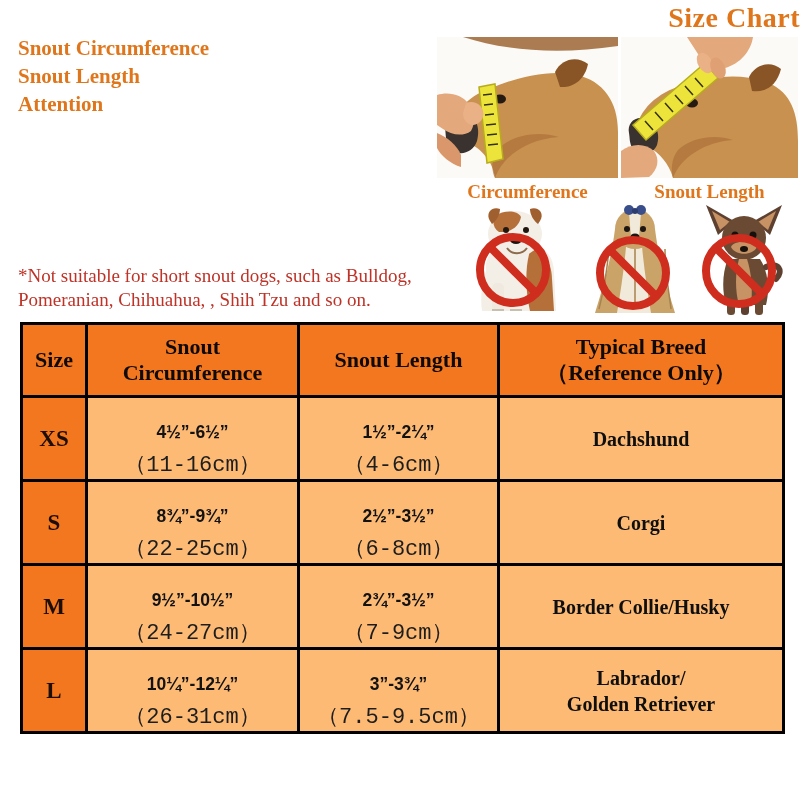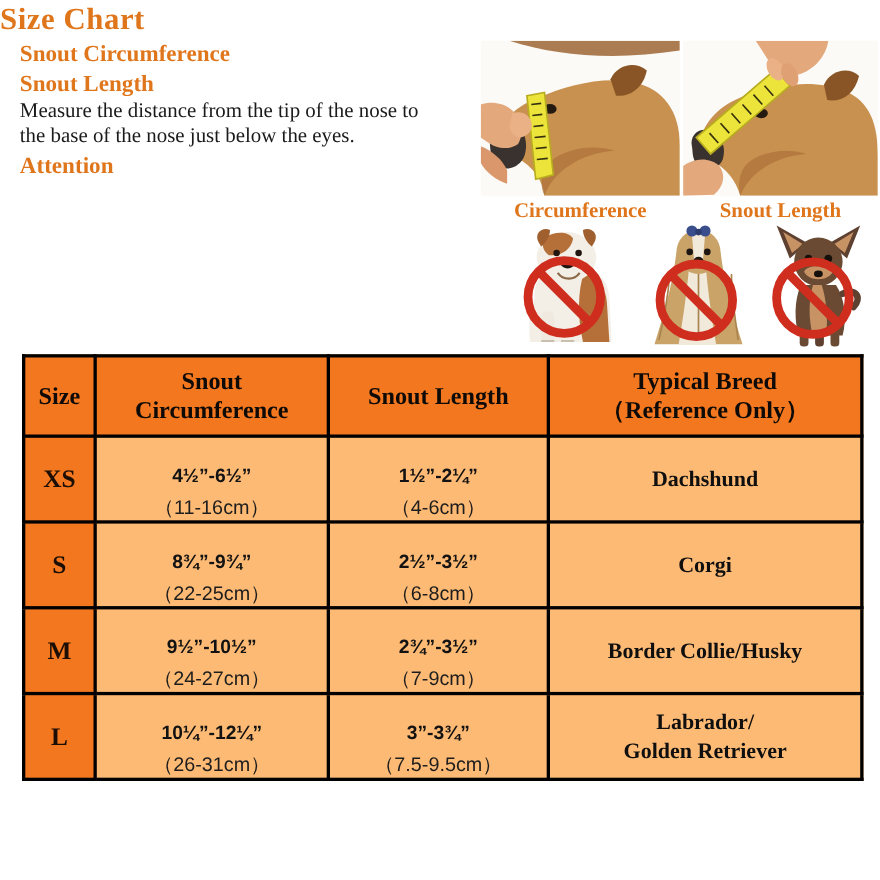--- a/index.html
+++ b/index.html
@@ -2,21 +2,21 @@
 <html><head>
 <meta charset="utf-8">
 <style>
   * { margin:0; padding:0; box-sizing:border-box; }
   html,body { background:#ffffff; }
   #canvas {
     position:relative; width:800px; height:800px; background:#ffffff;
     overflow:hidden; font-family:"Liberation Serif", serif; color:#141414;
   }
   .title {
-    position:absolute; top:2px; left:0; width:800px; text-align:left;
+    position:absolute; top:2px; left:0; width:800px; text-align:right;
     font-size:28px; font-weight:bold; color:#e0761c; letter-spacing:0.5px;
   }
   
   .instructions { position:absolute; left:18px; top:33px; width:420px; }
   .inst-heading {
     font-size:21px; font-weight:bold; color:#e0761c; line-height:25px; margin-top:3px;
   }
   .inst-body {
     font-size:19px; line-height:23px; color:#1a1a1a; white-space:pre-line; margin-bottom:3px;
   }
@@ -64,43 +64,43 @@
   }
   .size-chart tbody th.size-cell {
     background:#f2771e; color:#1c0e04; font-weight:bold; font-size:23px;
     font-family:"Liberation Serif", serif;
   }
   td.meas .inch {
     font-family:"Liberation Sans", sans-serif; font-weight:bold;
     font-size:17.5px; color:#121212;margin-top:24px;
   }
   td.meas .cm {
-    font-family:Liberation Sans, sans-serif; font-size:18px;
+    font-family:Liberation Mono, monospace; font-size:22px;
     color:#1d1d1d; margin-top:6px;
   }
   td.breed {
     font-weight:bold; font-size:20px; line-height:1.3; white-space:pre-line;
     color:#0f0f0f; font-family:"Liberation Serif", serif;
   }
 </style>
 </head>
 <body>
 
 <div id="canvas">
 
   <div class="title">Size Chart</div>
 
   <div class="instructions">
     <div class="inst-heading">Snout Circumference</div>
     <div class="inst-heading">Snout Length</div>
-    <div class="inst-body">Measure the distance from the tip of the nose to
-the base of the nose just below the eyes.</div>
     <div class="inst-heading">Attention</div>
   </div>
 
+  <div class="warning">*Not suitable for short snout dogs, such as Bulldog,
+Pomeranian, Chihuahua, , Shih Tzu and so on.</div>
 
   <div class="photo photo-a">
     <svg viewBox="0 0 181 141">
       <rect width="181" height="141" fill="#fcfaf6"></rect>
       <path d="M26,0 C70,14 122,18 181,9 L181,0 Z" fill="#ab7c52"></path>
       <path d="M16,92 C18,74 30,60 52,52 C80,40 112,32 140,38 C166,44 181,64 181,95 L181,141 L58,141 C56,124 44,112 32,106 C22,102 15,99 16,92 Z" fill="#c9914f"></path>
       <path d="M58,141 C66,118 92,102 122,100 C100,93 74,99 62,111 C54,121 54,133 58,141 Z" fill="#a96f38" opacity="0.65"></path>
       <path d="M118,35 C124,22 140,18 151,27 C148,42 137,51 123,50 Z" fill="#8a5526"></path>
       <ellipse cx="63" cy="62" rx="6" ry="4.5" fill="#241a12"></ellipse>
       <path d="M8,90 C6,78 16,70 28,74 C38,78 44,90 40,104 C36,116 22,120 14,112 C8,106 9,97 8,90 Z" fill="#39322e"></path>

